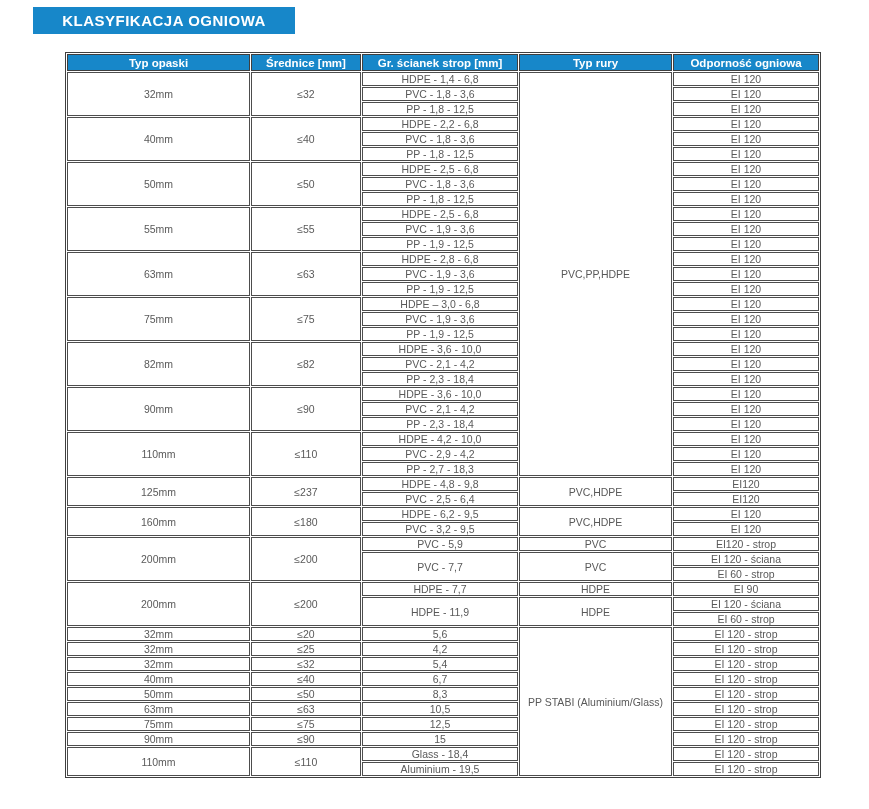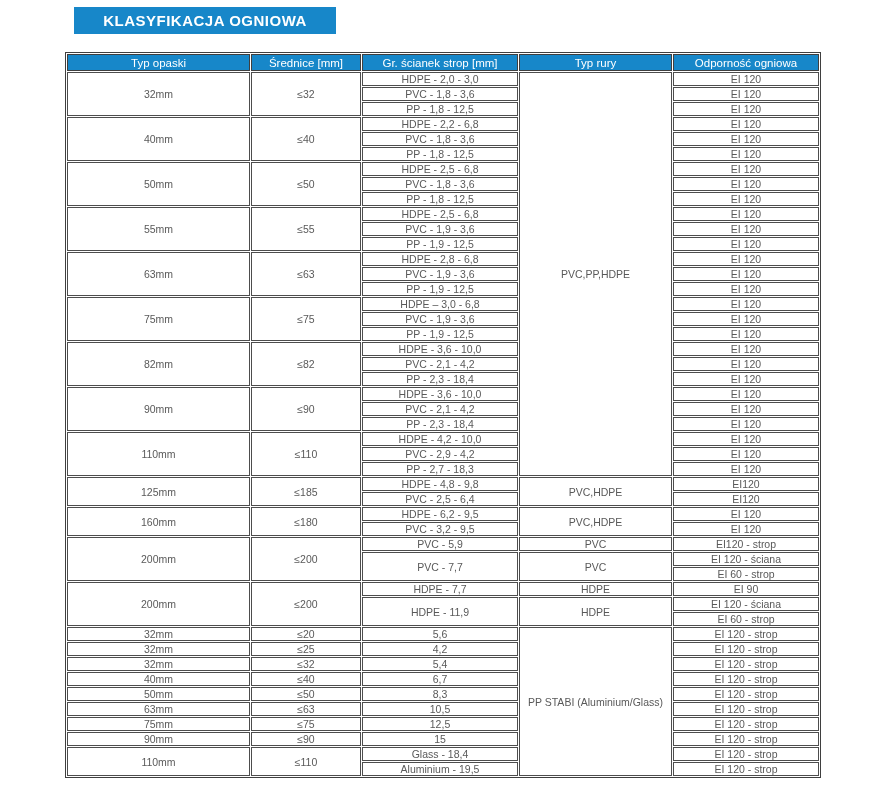--- a/index.html
+++ b/index.html
@@ -18,37 +18,36 @@
     width: 262px;
     height: 27px;
     background: #1787c9;
     color: #ffffff;
     font-weight: bold;
     font-size: 15px;
     letter-spacing: 0.5px;
     display: flex;
     align-items: center;
     justify-content: center;
-    margin-left: 41px;
   }
   .table-wrap {
     position: absolute;
     left: 65px;
     top: 52px;
   }
   table {
     border-collapse: separate;
     border-spacing: 1px;
     border: 1px solid #3f3f3f;
     background: #ffffff;
   }
   th {
     background: #1787c9;
     color: #ffffff;
-    font-weight: normal;
+    font-weight: bold;
     font-size: 11.5px;
     height: 15px;
     padding: 0 2px;
     border: 1px solid #3f3f3f;
     white-space: nowrap;
     text-align: center;
   }
   td {
     border: 1px solid #4d4d4d;
     color: #595959;
@@ -84,21 +83,21 @@
         <th>Średnice [mm]</th>
         <th>Gr. ścianek strop [mm]</th>
         <th>Typ rury</th>
         <th>Odporność ogniowa</th>
       </tr>
     </thead>
     <tbody>
         <tr>
           <td rowspan="3">32mm</td>
           <td rowspan="3">≤32</td>
-          <td>HDPE - 2,0 - 3,0</td>
+          <td>HDPE - 1,4 - 6,8</td>
           <td rowspan="27">PVC,PP,HDPE</td>
           <td>EI 120</td>
         </tr>
         <tr>
           <td>PVC - 1,8 - 3,6</td>
           <td>EI 120</td>
         </tr>
         <tr>
           <td>PP - 1,8 - 12,5</td>
           <td>EI 120</td>
@@ -210,21 +209,21 @@
         <tr>
           <td>PVC - 2,9 - 4,2</td>
           <td>EI 120</td>
         </tr>
         <tr>
           <td>PP - 2,7 - 18,3</td>
           <td>EI 120</td>
         </tr>
         <tr>
           <td rowspan="2">125mm</td>
-          <td rowspan="2">≤185</td>
+          <td rowspan="2">≤237</td>
           <td>HDPE - 4,8 - 9,8</td>
           <td rowspan="2">PVC,HDPE</td>
           <td>EI120</td>
         </tr>
         <tr>
           <td>PVC - 2,5 - 6,4</td>
           <td>EI120</td>
         </tr>
         <tr>
           <td rowspan="2">160mm</td>

